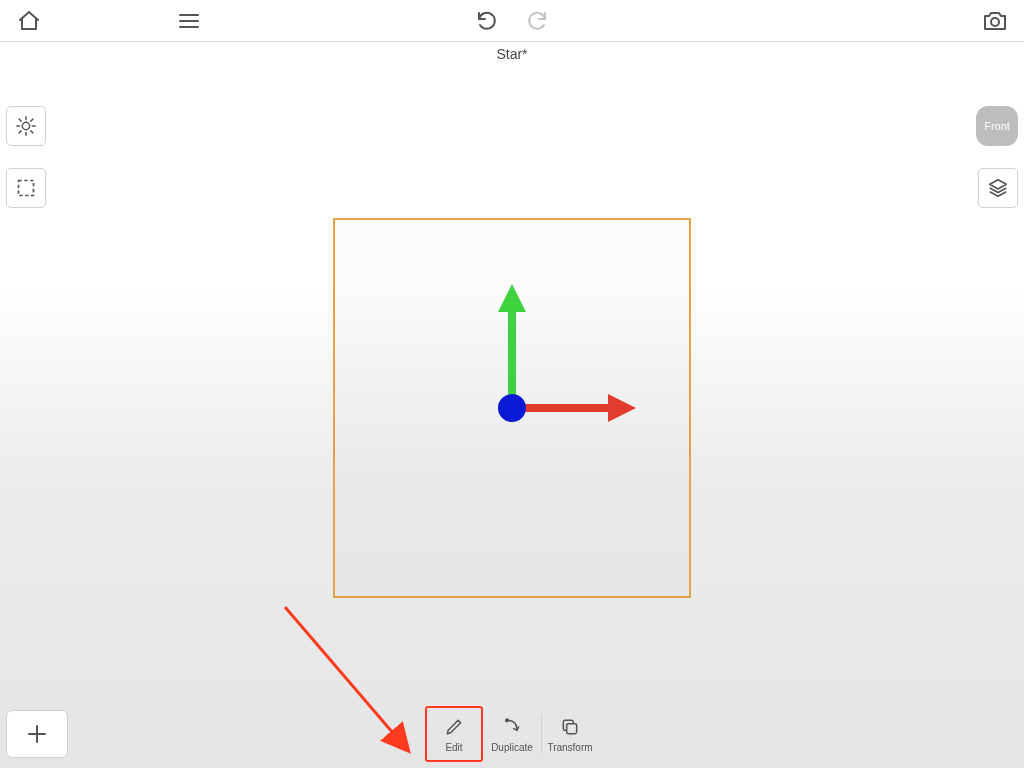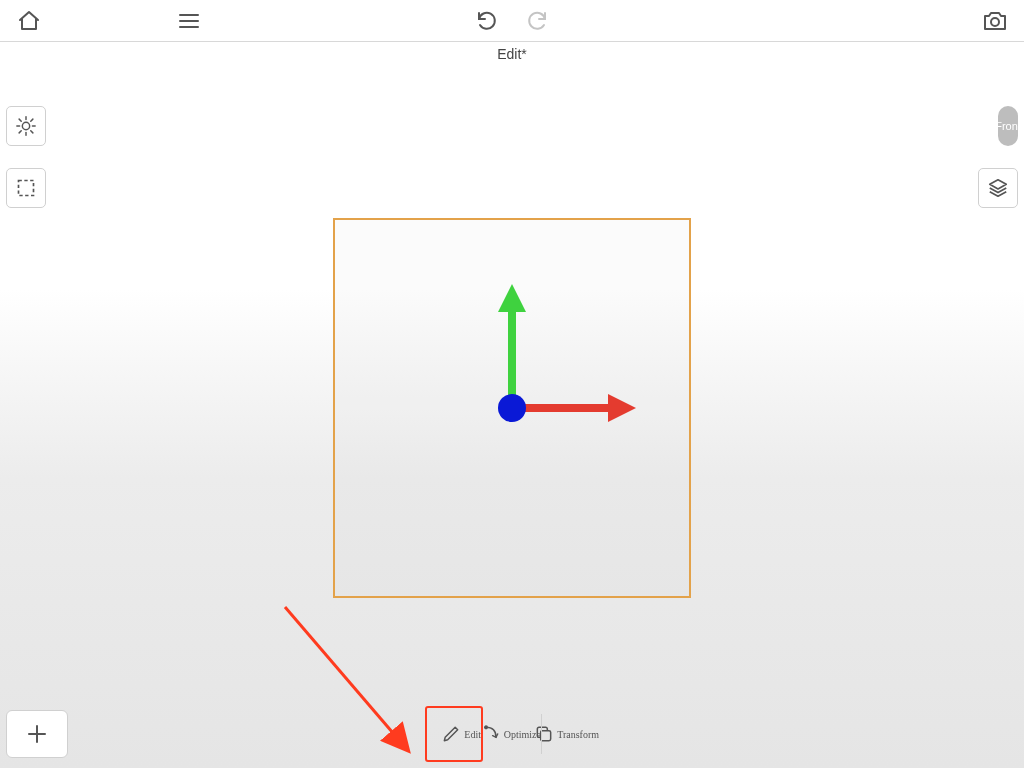--- a/index.html
+++ b/index.html
@@ -65,21 +65,21 @@
     color: #555;
     cursor: pointer;
   }
   .sq-btn.lighting { left: 6px; top: 64px; }
   .sq-btn.selectbox { left: 6px; top: 126px; }
   .sq-btn.layers { right: 6px; top: 126px; }
   .sq-btn.add { left: 6px; bottom: 10px; width: 62px; height: 48px; border-radius:6px;}
   .viewpill {
     position: absolute;
     right: 6px; top: 64px;
-    width: 20px; height: 40px;
+    width: 42px; height: 40px;
     background: #bdbdbd;
     color: #fff;
     border-radius: 12px;
     font-size: 11px;
     display: flex; align-items: center; justify-content: center;
     cursor: pointer;
   }
 
   
   .sel-rect {
@@ -143,28 +143,27 @@
   
   .ctx-toolbar {
     position: absolute;
     bottom: 6px; left: 50%; transform: translateX(-50%);
     display: flex;
     align-items: stretch;
     height: 56px;
   }
   .ctx-item {
     width: 58px;
-    display: flex; flex-direction: row;
-    align-items: center; justify-content: flex-end;
+    display: flex; flex-direction: column;
+    align-items: center; justify-content: center;
     gap: 3px;
     font-size: 10px;
     color: #555;
     cursor: pointer;
     position: relative;
-    font-family: Liberation Serif, serif;
   }
   .ctx-item + .ctx-item::before {
     content: "";
     position: absolute; left: 0; top: 8px; bottom: 8px;
     width: 1px; background: #d0d0d0;
   }
   .ctx-item .ic { height: 24px; display:flex; align-items:center; justify-content:center; color:#555;}
   .ctx-item.highlight {
     border: 2px solid #ff3b1f;
     border-radius: 3px;
@@ -212,21 +211,21 @@
       <svg width="26" height="24" viewBox="0 0 26 24" fill="none" stroke="currentColor" stroke-width="2" stroke-linejoin="round">
           <path d="M3 7 H7 L9 4 H17 L19 7 H23 V20 H3 Z"></path>
           <circle cx="13" cy="13" r="4"></circle>
         </svg>
     </div>
   </div>
 </div>
 
 <div class="viewport">
 
-  <div class="title-row">Edit*</div>
+  <div class="title-row">Star*</div>
 
   <div class="sq-btn lighting">
     <svg width="22" height="22" viewBox="0 0 24 24" fill="none" stroke="#555" stroke-width="1.6" stroke-linecap="round">
         <circle cx="12" cy="12" r="4"></circle>
         <line x1="12" y1="2" x2="12" y2="5"></line>
         <line x1="12" y1="19" x2="12" y2="22"></line>
         <line x1="2" y1="12" x2="5" y2="12"></line>
         <line x1="19" y1="12" x2="22" y2="12"></line>
         <line x1="4.5" y1="4.5" x2="6.8" y2="6.8"></line>
         <line x1="17.2" y1="17.2" x2="19.5" y2="19.5"></line>
@@ -287,21 +286,21 @@
       <span>Edit</span>
     </div>
     <div class="ctx-item">
       <div class="ic">
           <svg width="20" height="20" viewBox="0 0 24 24" fill="none" stroke="#555" stroke-width="1.8" stroke-linecap="round">
             <path d="M6 4 Q18 4 18 16"></path>
             <polyline points="14 14 18 16 20 12"></polyline>
             <circle cx="6" cy="4" r="1.5" fill="#555"></circle>
           </svg>
         </div>
-      <span>Optimize</span>
+      <span>Duplicate</span>
     </div>
     <div class="ctx-item">
       <div class="ic">
           <svg width="20" height="20" viewBox="0 0 24 24" fill="none" stroke="#555" stroke-width="1.8">
             <rect x="8" y="8" width="12" height="12" rx="2"></rect>
             <path d="M16 8 V6 a2 2 0 0 0 -2 -2 H6 a2 2 0 0 0 -2 2 v8 a2 2 0 0 0 2 2 h2"></path>
           </svg>
         </div>
       <span>Transform</span>
     </div>

